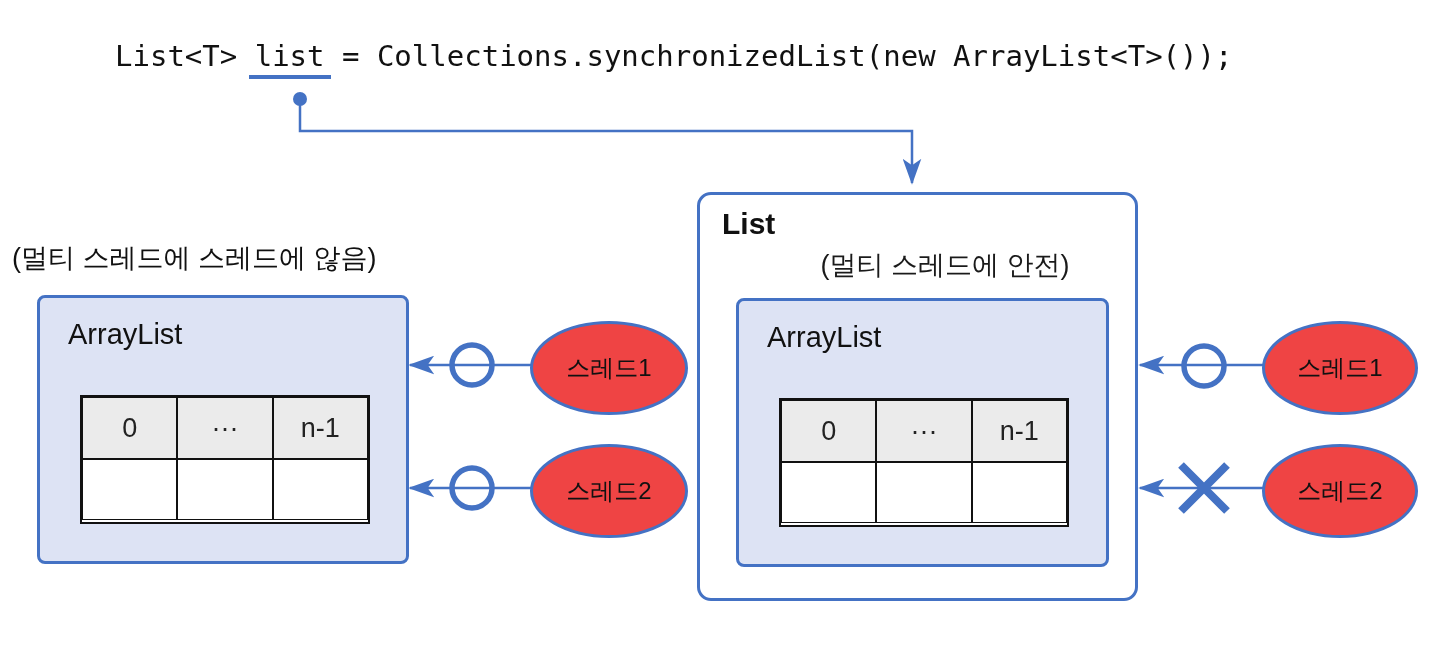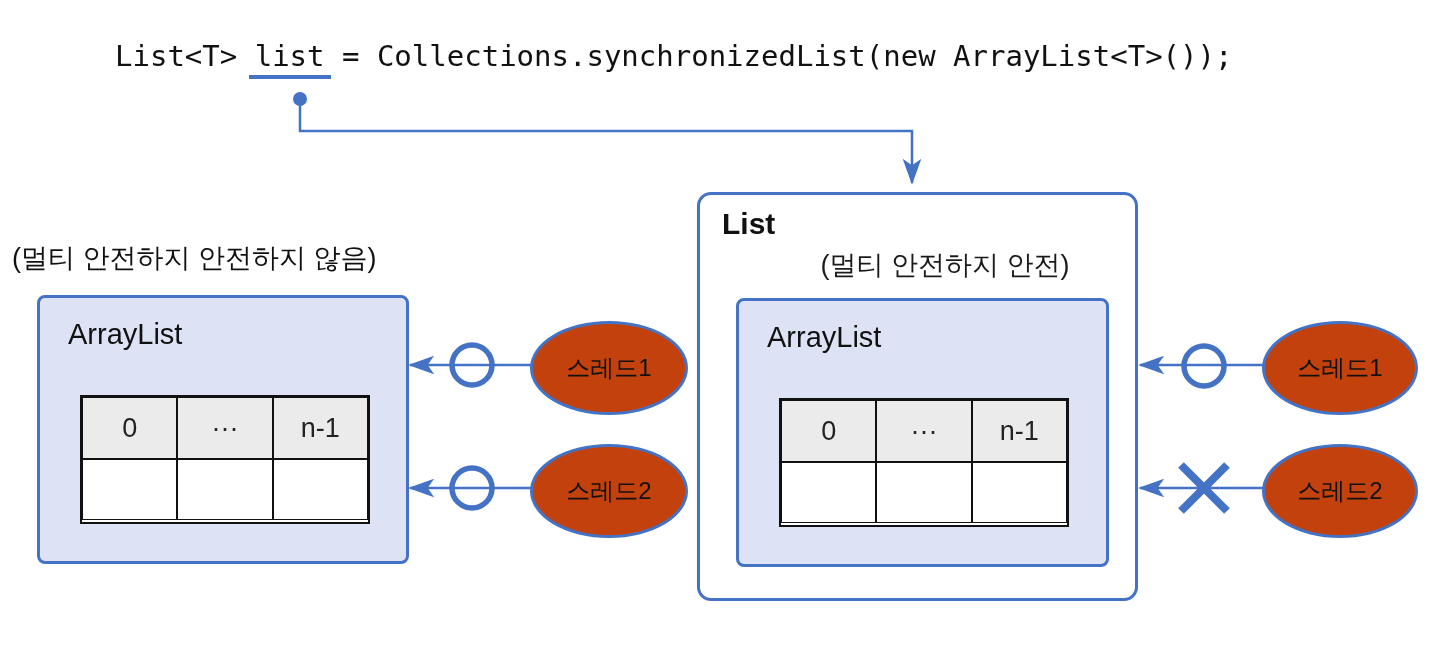--- a/index.html
+++ b/index.html
@@ -26,21 +26,21 @@
                      font-size:27px;color:#222;}
   .array-table .head{background:var(--table-header-fill,#ebebeb);}
 
   .outer-box{position:absolute;left:697px;top:192px;width:435px;height:403px;
              border:3px solid var(--accent,#4472c4);border-radius:14px;background:#fff;}
   .outer-title{position:absolute;left:22px;top:12px;font-size:30px;font-weight:bold;color:#111;}
   .outer-note{position:absolute;left:0;right:0;top:52px;text-align:center;padding-left:55px;
               font-size:27px;white-space:nowrap;}
   .inner-box{left:36px;top:103px;width:367px;height:263px;}
 
-  .ellipse{position:absolute;width:152px;height:88px;background:#c2410c;
+  .ellipse{position:absolute;width:152px;height:88px;background:#ef4444;
            border:3px solid var(--accent,#4472c4);border-radius:50%;
            display:flex;align-items:center;justify-content:center;font-size:24px;color:#111;}
   .e-l1{left:530px;top:321px;}
   .e-l2{left:530px;top:444px;}
   .e-r1{left:1262px;top:321px;width:150px;}
   .e-r2{left:1262px;top:444px;width:150px;}
 </style>
 </head>
 <body>
 
@@ -68,37 +68,37 @@
     <g stroke="var(--accent,#4472c4)" stroke-width="2.5">
       <line x1="1264" y1="365" x2="1140" y2="365" marker-end="url(#ah)"></line>
       <line x1="1264" y1="488" x2="1140" y2="488" marker-end="url(#ah)"></line>
       <circle cx="1204" cy="366" r="20" fill="none" stroke-width="5.5"></circle>
       <path d="M1181 465 L1227 511 M1227 465 L1181 511" stroke-width="8" fill="none"></path>
     </g>
   </svg>
 
   <div class="code"><span>List&lt;T&gt; </span><span class="var">list</span><span> = Collections.synchronizedList(new ArrayList&lt;T&gt;());</span></div>
 
-  <div class="note left-note">(멀티 안전하지 안전하지 않음)</div>
+  <div class="note left-note">(멀티 스레드에 스레드에 않음)</div>
 
   <div class="box left-box">
     <div class="box-title">ArrayList</div>
     <div class="array-table">
       <div class="cell head">0</div>
       <div class="cell head">···</div>
       <div class="cell head">n-1</div>
       <div class="cell"></div>
       <div class="cell"></div>
       <div class="cell"></div>
     </div>
   </div>
 
   <div class="outer-box">
     <div class="outer-title">List</div>
-    <div class="outer-note">(멀티 안전하지 안전)</div>
+    <div class="outer-note">(멀티 스레드에 안전)</div>
     <div class="box inner-box">
       <div class="box-title">ArrayList</div>
       <div class="array-table">
         <div class="cell head">0</div>
         <div class="cell head">···</div>
         <div class="cell head">n-1</div>
         <div class="cell"></div>
         <div class="cell"></div>
         <div class="cell"></div>
       </div>

